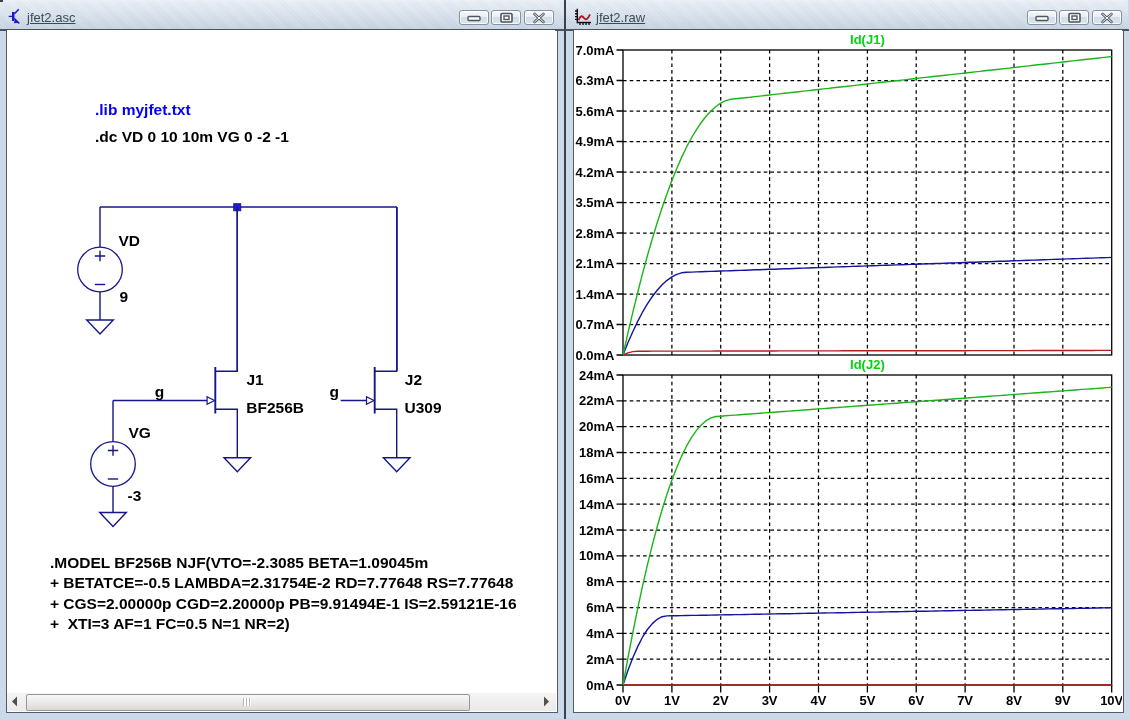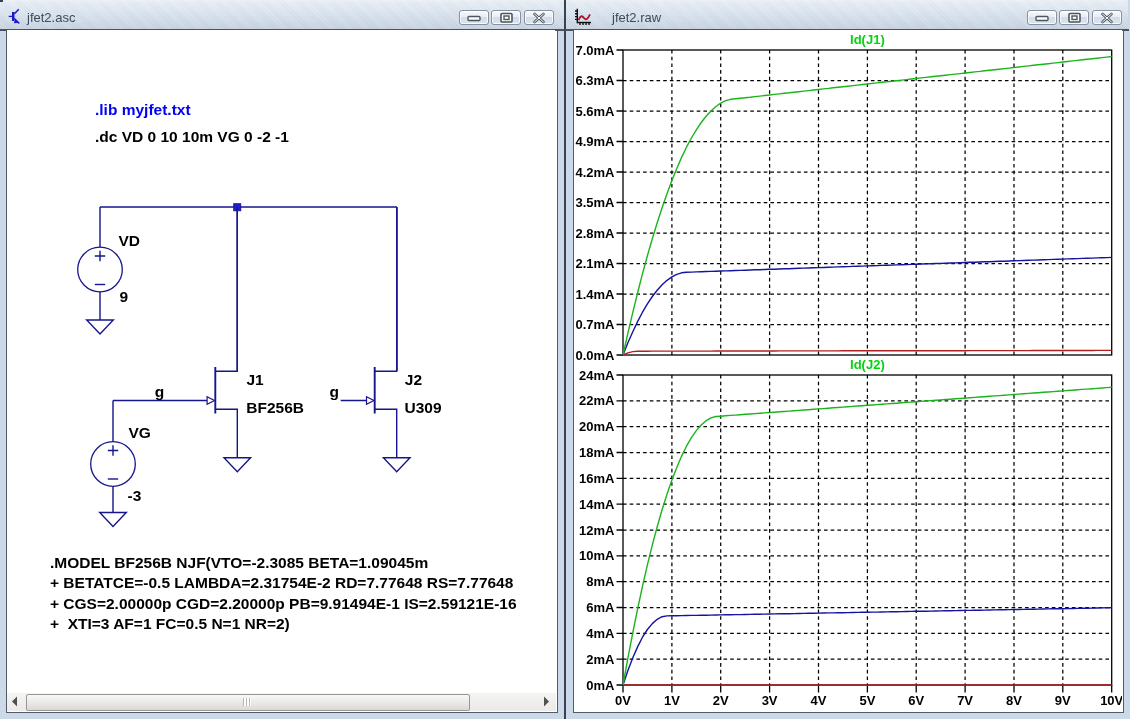--- a/index.html
+++ b/index.html
@@ -5,21 +5,21 @@
   html,body{margin:0;padding:0;width:1130px;height:719px;overflow:hidden;
     background:#cfdcec;font-family:"Liberation Sans",sans-serif;}
   .win{position:absolute;top:0;height:730px;box-sizing:border-box;
     background:#ccd9e9;border:1px solid #39434f;border-top:none;
     }
   .tbar{position:absolute;top:0;height:29px;
     background:linear-gradient(#eef2f8,#e5ecf4 12%,#d8e2ed 50%,#c6d2e1);
     }
   .tbar:after{content:"";position:absolute;left:0;right:0;top:0;bottom:0;
     background:repeating-linear-gradient(45deg,rgba(255,255,255,0.13) 0 1px,rgba(120,140,160,0.05) 1px 2px);}
-  .ttext{position:absolute;top:10px;font-size:13px;color:#3d4a58;}
+  .ttext{position:absolute;top:10px;font-size:13px;color:#3d4a58;text-decoration:underline;}
   .tline{position:absolute;height:1.6px;background:#4a525c;top:29px;}
   .content{position:absolute;top:29.5px;height:683px;box-sizing:border-box;
     background:#fff;border:1.5px solid #525c66;}
   .cbtn{position:absolute;top:9.5px;width:30px;height:15.5px;box-sizing:border-box;
     border:1px solid #87919f;border-radius:3px;
     background:linear-gradient(#f8fafd,#e7edf4 45%,#d3dde9 50%,#dce5ee);
     box-shadow:inset 0 0 0 1px rgba(255,255,255,0.8);}
   .cbtn svg{position:absolute;left:-1px;top:-1px;}
 </style>
 </head>
@@ -114,21 +114,21 @@
     <svg width="18" height="18" viewBox="0 0 18 18" style="position:absolute;left:10px;top:8px">
       <g stroke="#111" stroke-width="1.4" fill="none">
         <path d="M2.3 0.8V15.2"></path>
         <path d="M0 3H2.3M0 5.8H2.3M0 8.6H2.3M0 11.4H2.3"></path>
         <path d="M2.3 14.5H16"></path>
         <path d="M5 14.5V17M8 14.5V17M11 14.5V17M14 14.5V17"></path>
       </g>
       <path d="M3.6 12.2C5.2 7.2 7 7.4 9.2 10.2C11 12.4 12.6 11.4 15 6.4" stroke="#b01525" stroke-width="1.8" fill="none"></path>
     </svg>
   </div>
-<div class="ttext" style="left:612px">jfet2.raw</div>
+<div class="ttext" style="left:596px">jfet2.raw</div>
 <div class="cbtn" style="left:1026.5px">
     <svg width="30" height="16" viewBox="0 0 30 16">
       <rect x="9" y="6.5" width="12" height="4" rx="1" fill="#fdfdfd" stroke="#4e565e" stroke-width="1.4"></rect>
     </svg>
   </div>
 <div class="cbtn" style="left:1058.8px">
     <svg width="30" height="16" viewBox="0 0 30 16">
       <rect x="10" y="3.5" width="11" height="8.5" rx="1" fill="#fdfdfd" stroke="#4e565e" stroke-width="1.6"></rect>
       <rect x="13" y="6" width="5" height="3.5" fill="#fdfdfd" stroke="#4e565e" stroke-width="1.4"></rect>
     </svg>

